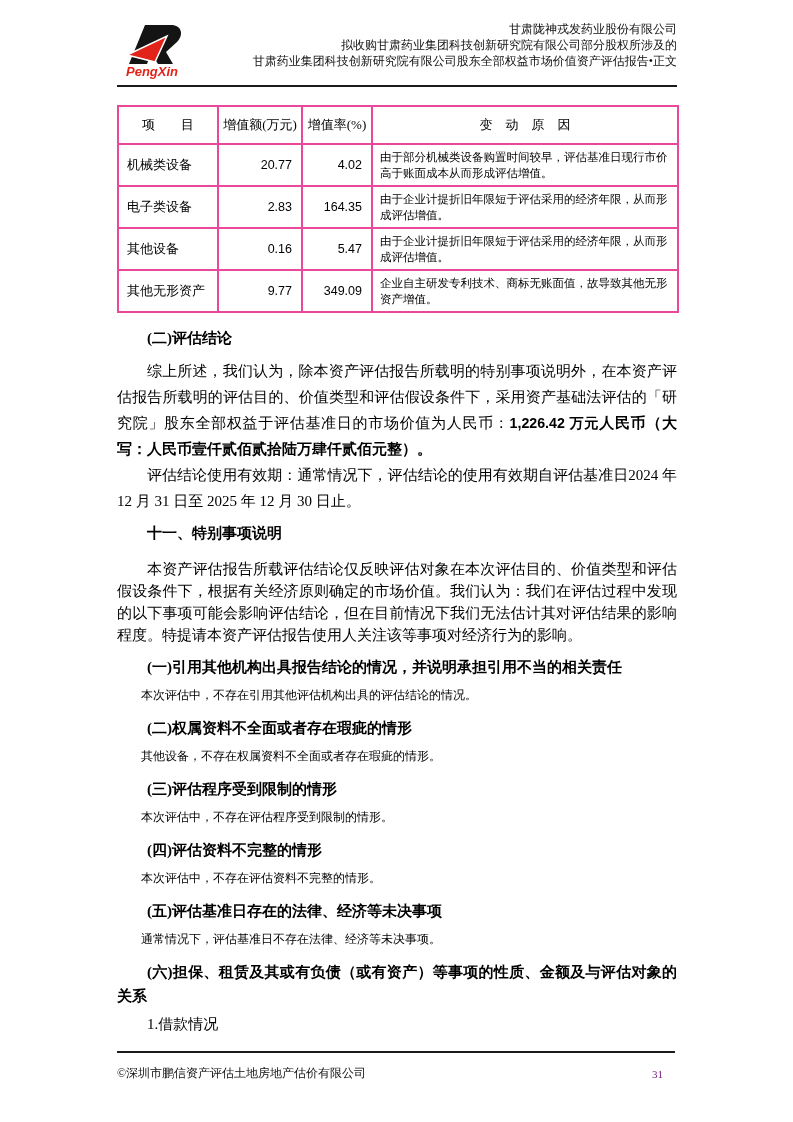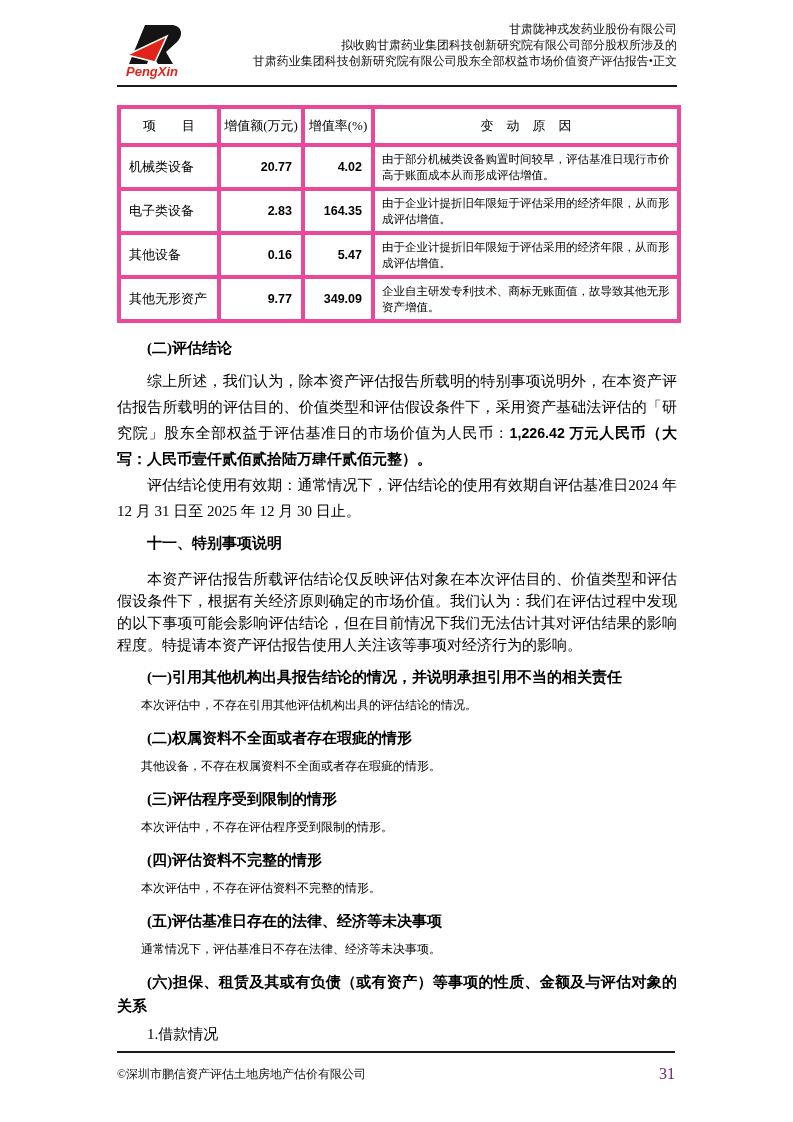--- a/index.html
+++ b/index.html
@@ -18,28 +18,28 @@
   }
   .header-rule {
     position:absolute; top:85px; left:117px; width:560px;
     border-top:2px solid #1a1a1a;
   }
 
   
   .content { position:absolute; top:105px; left:117px; width:560px; }
 
   table.val { border-collapse:collapse; width:560px; table-layout:fixed; }
-  .val th, .val td { border:4px solid #ec4899; vertical-align:middle; }
+  .val th, .val td { border:2px solid #ec4899; vertical-align:middle; }
   .val th { font-weight:normal; font-size:13px; height:38px; text-align:center; padding:0 2px; }
   .val tr.data { height:40px; }
   td.item   { padding-left:8px; font-size:13px; }
   td.amount, td.rate {
     text-align:right; padding-right:9px;
     font-family:"Liberation Sans","DejaVu Sans",sans-serif;
-    font-weight:700; font-size:12.5px;
+    font-weight:400; font-size:12.5px;
   }
   td.reason { font-size:11.5px; line-height:16px; padding:4px 7px; }
   .col-item   { width:100px; }
   .col-amount { width:84px; }
   .col-rate   { width:70px; }
   .col-reason { width:306px; }
 
   .h-bold {
     font-size:15px; font-weight:bold; line-height:24px;
     text-indent:2em; margin:0; text-align:justify;
@@ -73,21 +73,21 @@
   .footer-rule {
     position:absolute; top:1051px; left:117px; width:558px;
     border-top:2px solid #1a1a1a;
   }
   .footer-row {
     position:absolute; top:1065px; left:117px; right:116px;
     display:flex; justify-content:space-between; align-items:center;
   }
   .footer-company { font-size:12px; color:#111; }
   .page-number {
-    font-size:16px; color:#701a75; margin-right:2px;
+    font-size:11px; color:#701a75; margin-right:14px;
     font-family:"Liberation Serif",serif;
   }
 </style>
 </head>
 <body>
 
 <div class="page">
 
   <svg class="logo" viewBox="0 0 72 58" width="72" height="58" aria-hidden="true">
     <path fill="#141414" d="M4,42 L20,3 L46,3 C57,3 59,13 52,20 L41,30 L48,42 L33,42 L26,31 L22,42 Z"></path>

